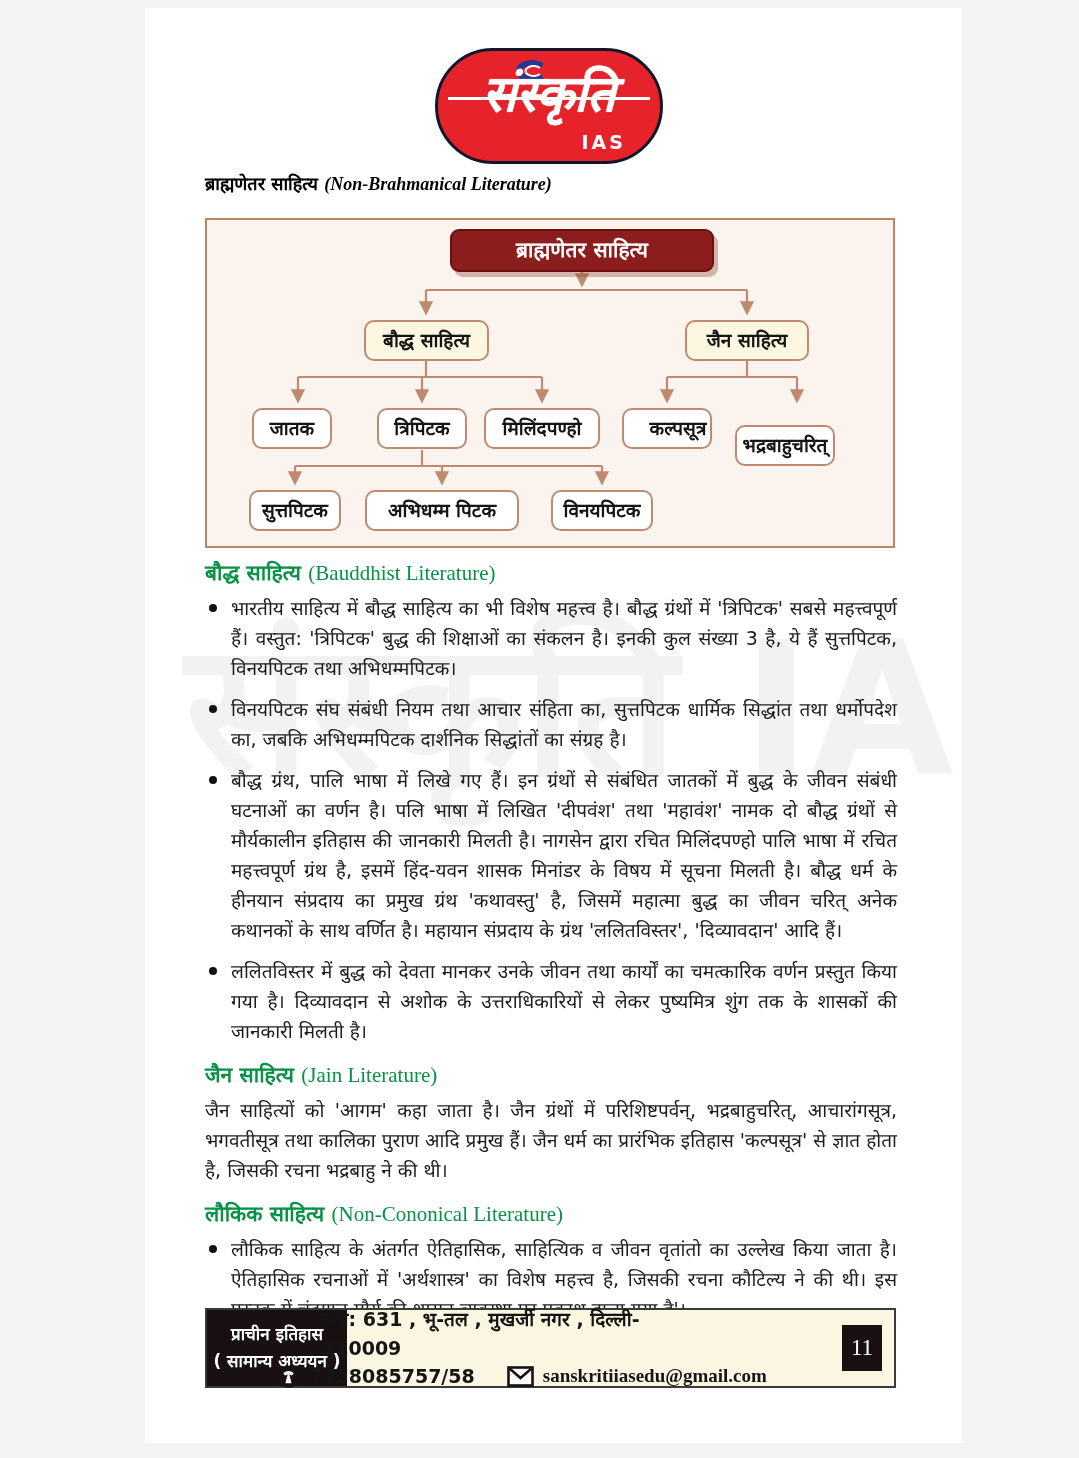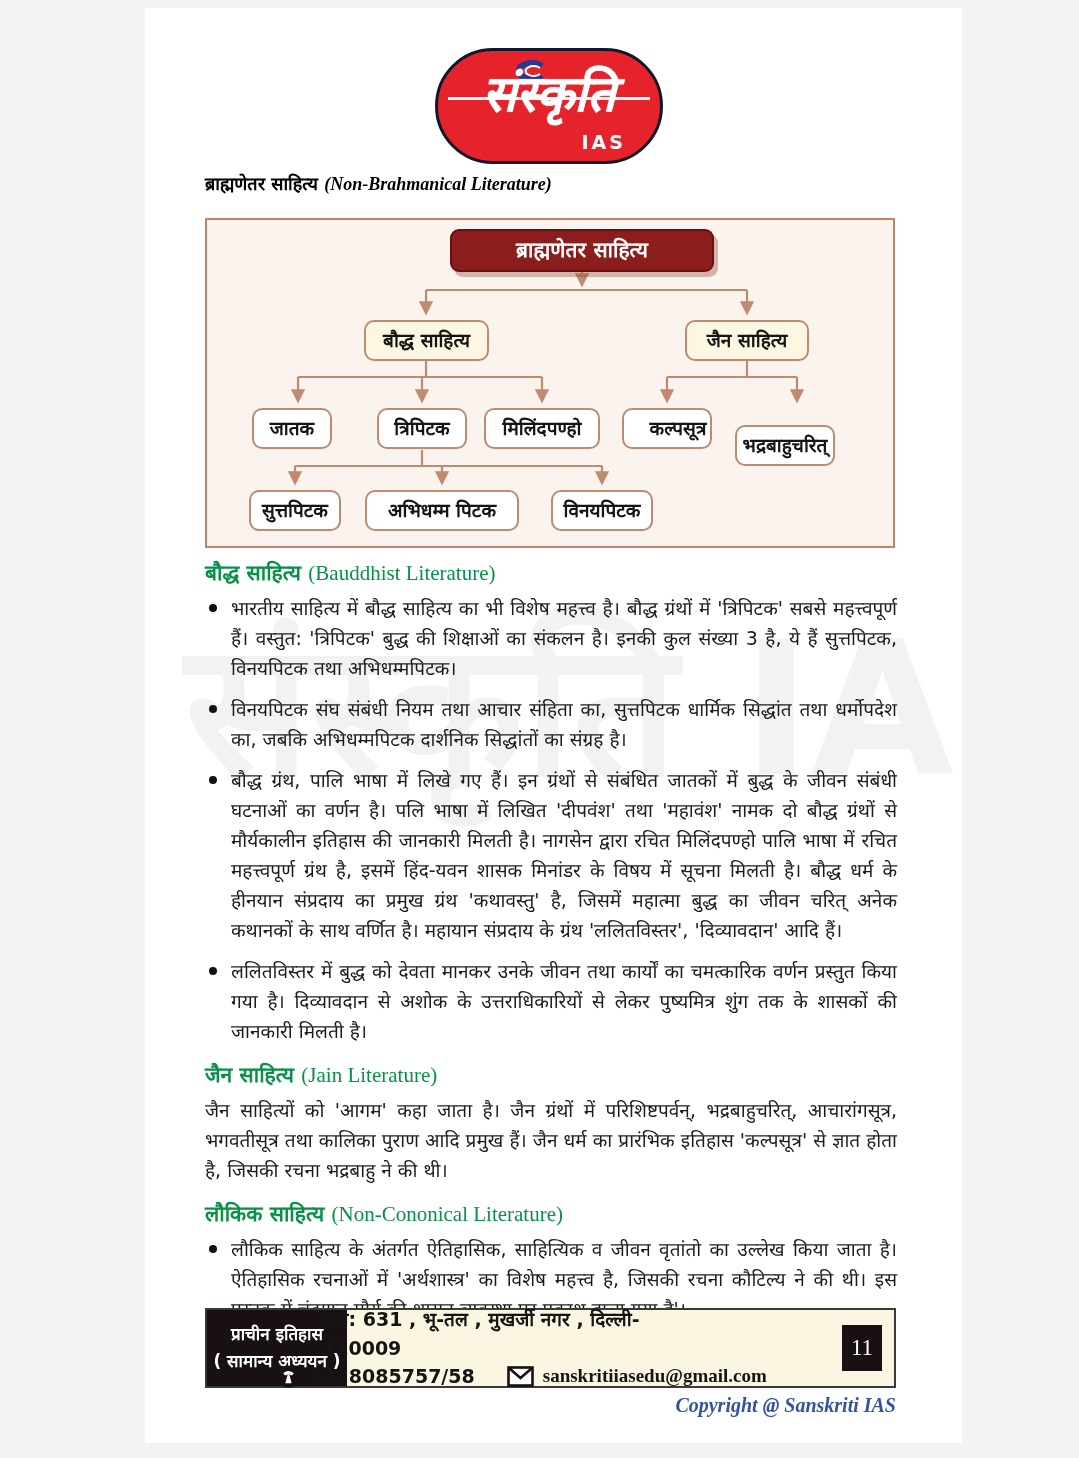--- a/index.html
+++ b/index.html
@@ -230,15 +230,14 @@
         <svg width="27" height="21" viewBox="0 0 27 21">
           <rect x="1.5" y="1.5" width="24" height="18" fill="#ffffff" stroke="#181011" stroke-width="2.6"></rect>
           <path d="M2.5 2.5 L13.5 12 L24.5 2.5" fill="none" stroke="#181011" stroke-width="2.6"></path>
         </svg>
         <span class="f-email">sanskritiiasedu@gmail.com</span>
       </div>
     </div>
     <div class="f-page">11</div>
   </div>
 
-  <div class="copyright">Copyright @ Sanskriti IAS</div>
 
 </div>
 
 </body></html>

